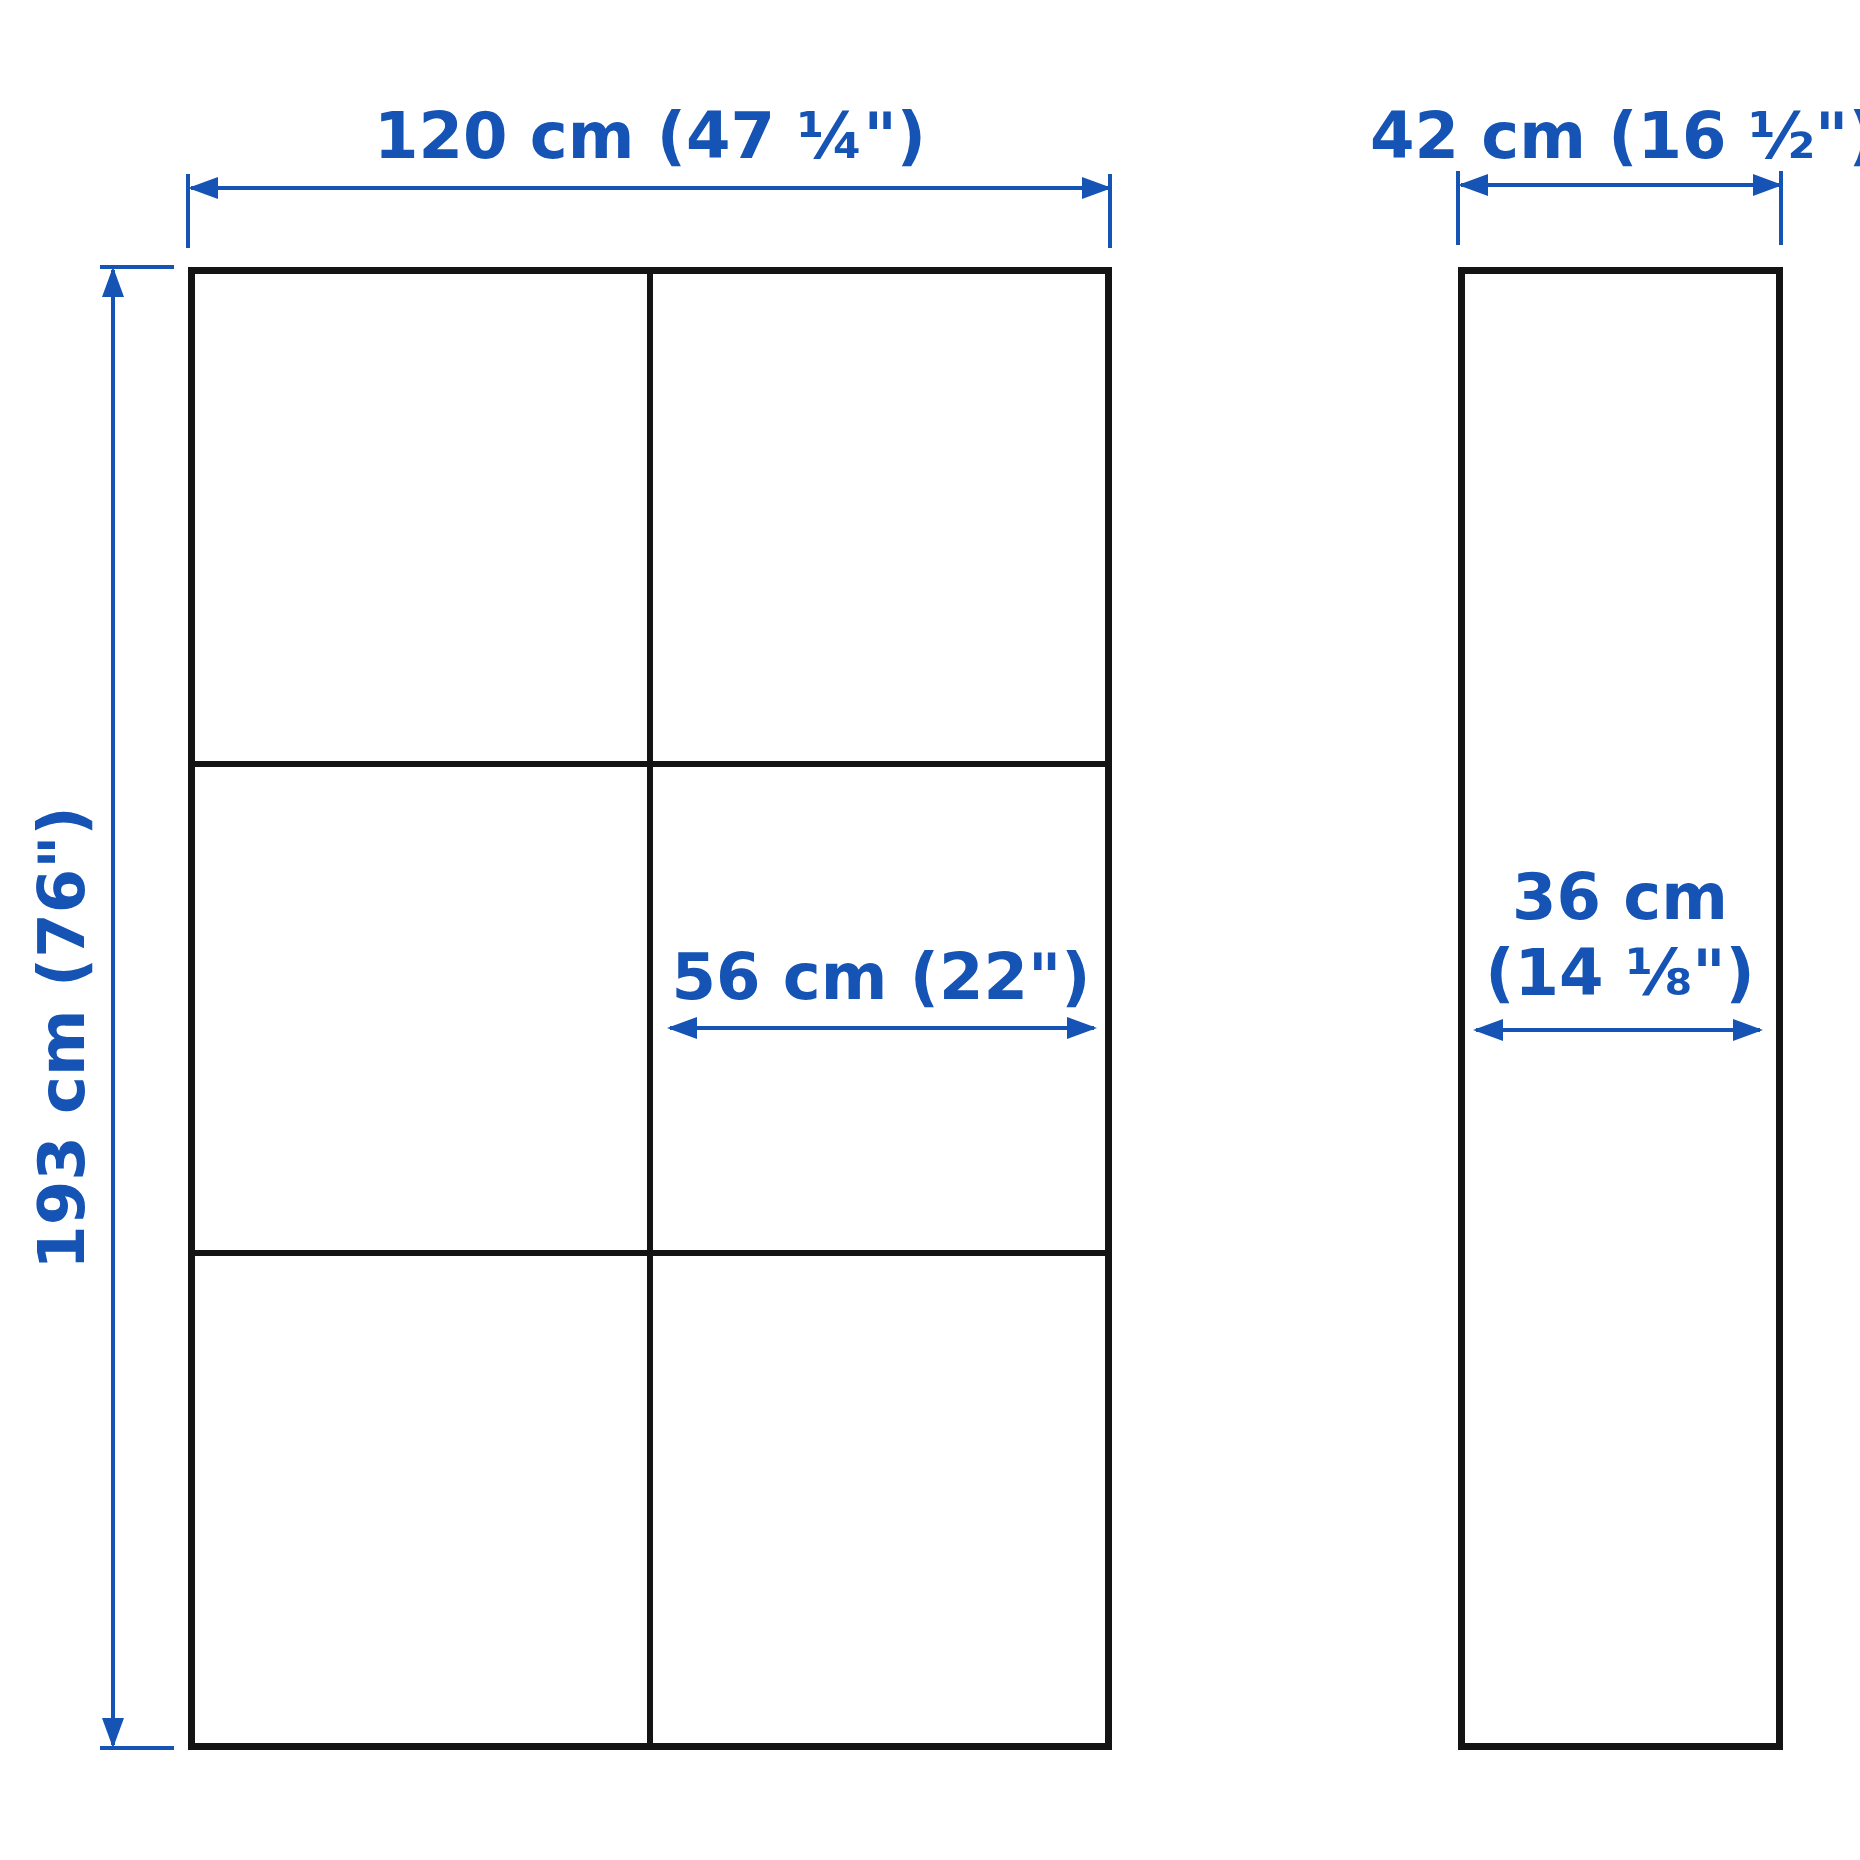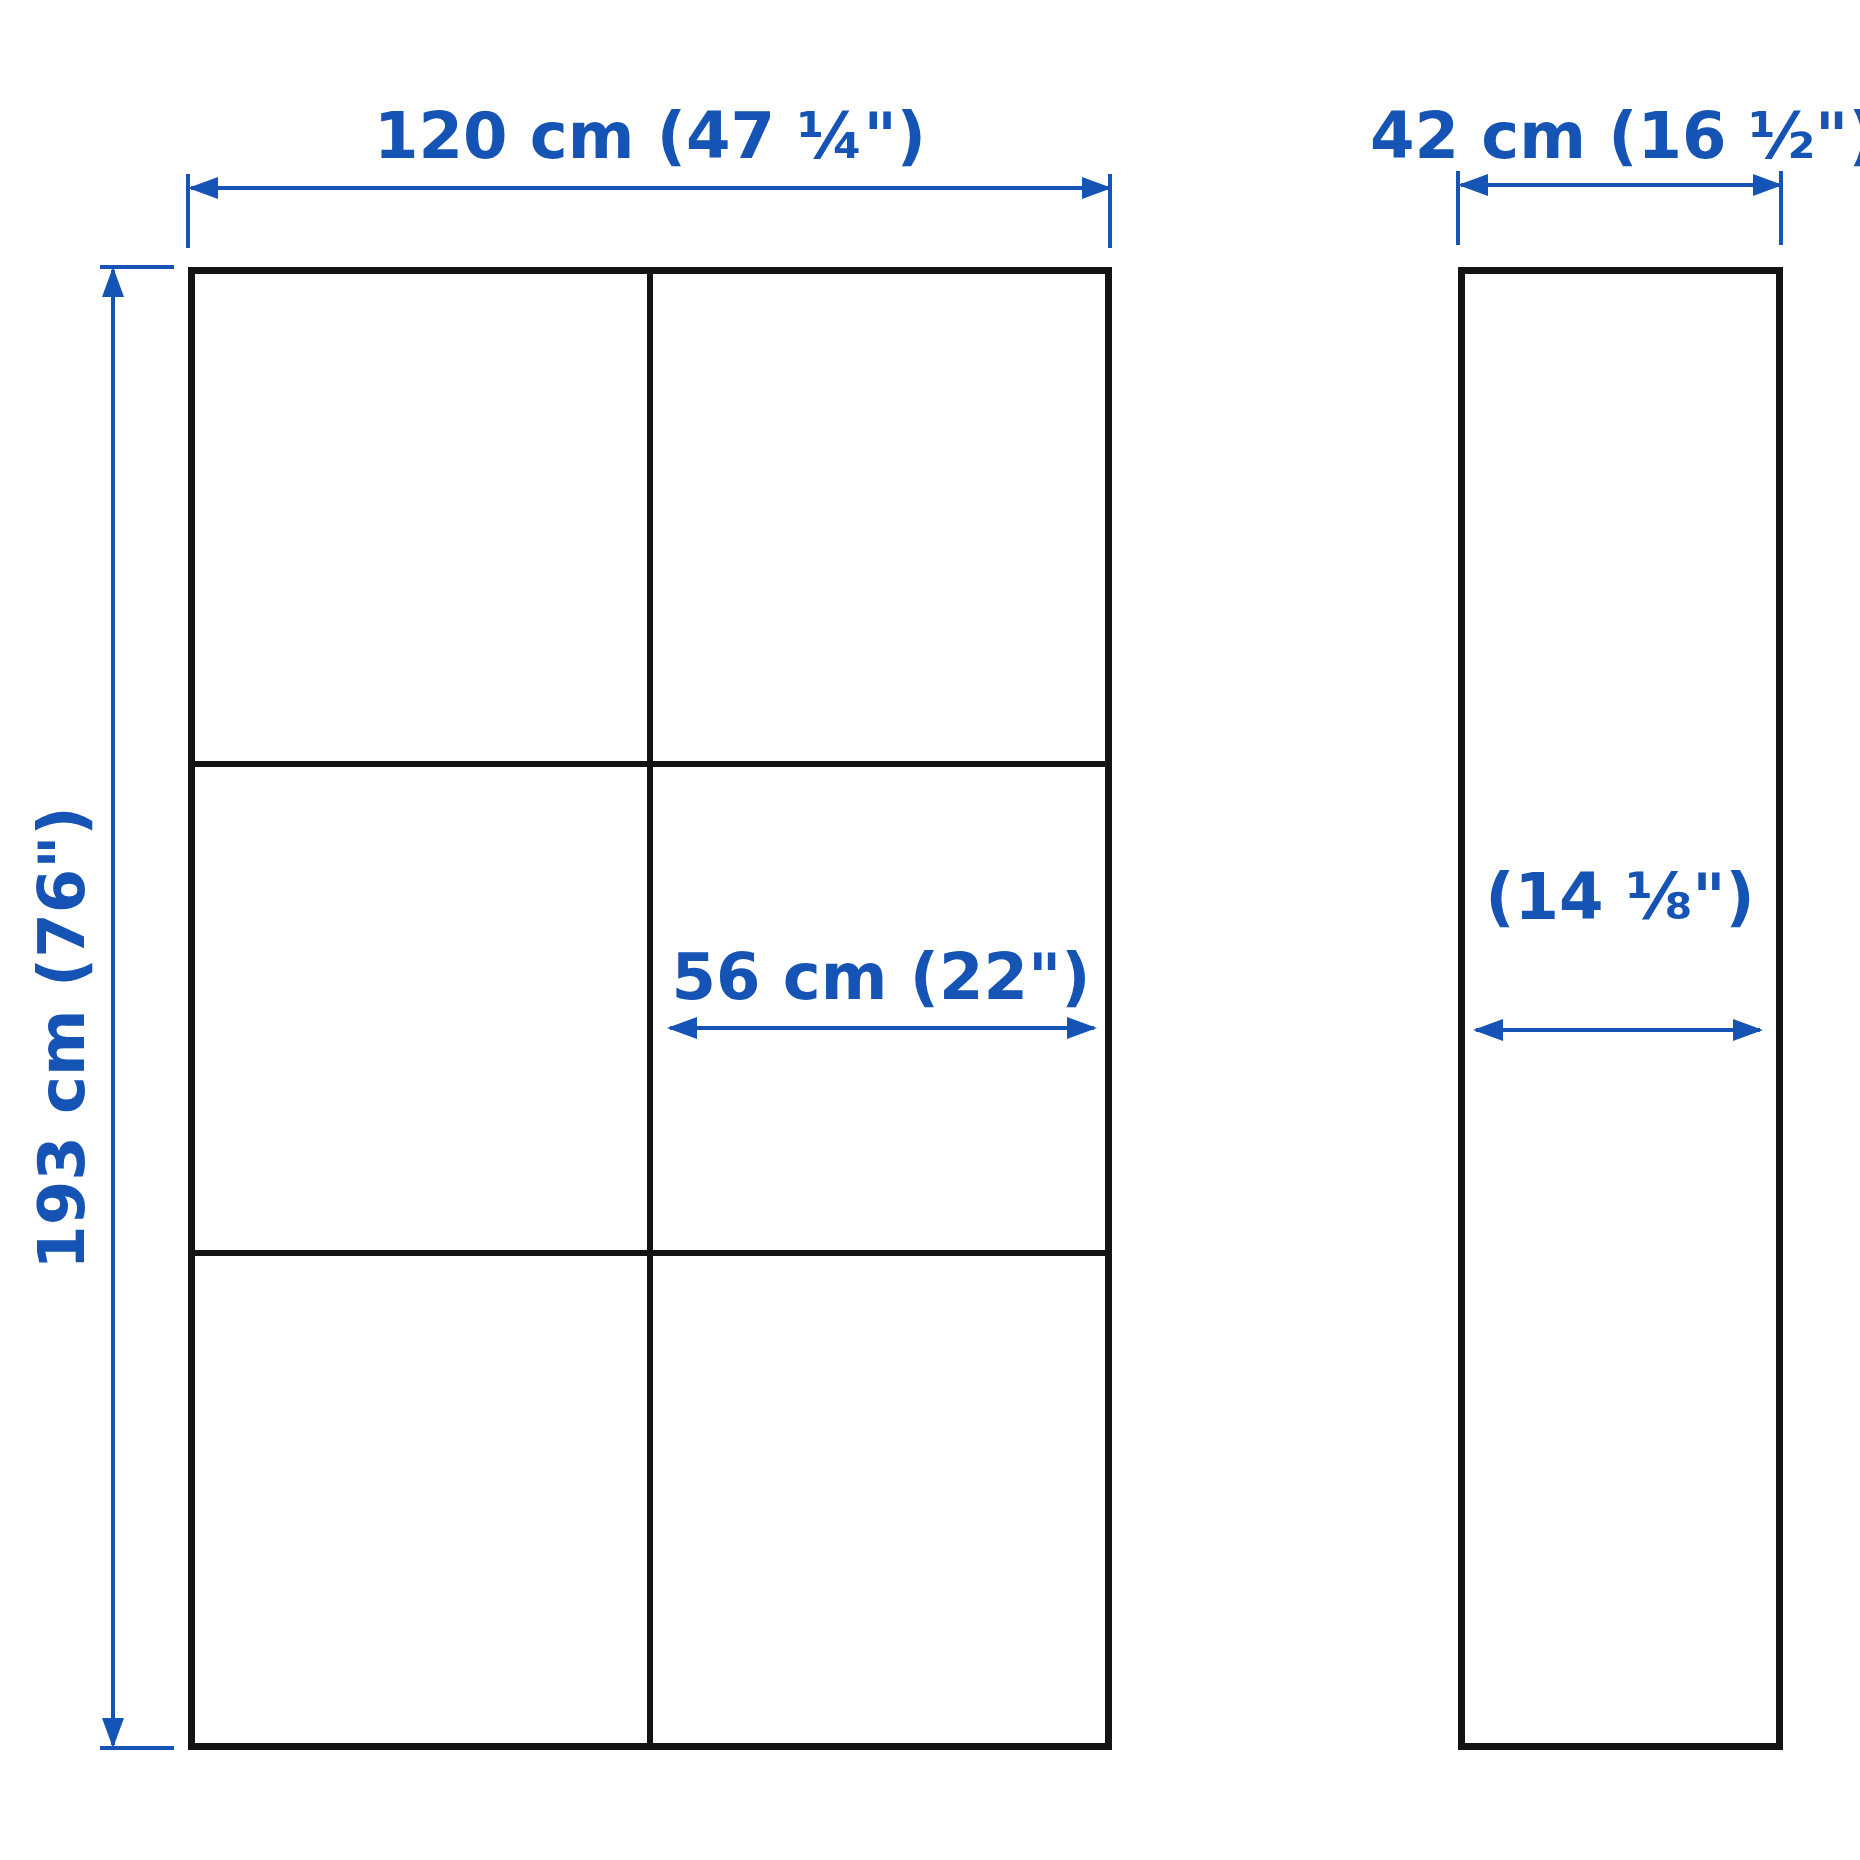--- a/index.html
+++ b/index.html
@@ -120,20 +120,21 @@
   </div>
 
   <div class="dim-label" style="left:656px; top:939px; width:450px;">56 cm (22")</div>
   <div class="harrow" style="left:667px; top:1028px; width:430px;">
     <span class="head w"></span>
     <span class="line"></span>
     <span class="head e"></span>
   </div>
 
   <div class="dim-label" style="left:1460px; top:859px; width:320px;">
+    <div>36 cm</div>
     <div>(14 ⅛")</div>
   </div>
   <div class="harrow" style="left:1473px; top:1030px; width:290px;">
     <span class="head w"></span>
     <span class="line"></span>
     <span class="head e"></span>
   </div>
 
 </div>
 

